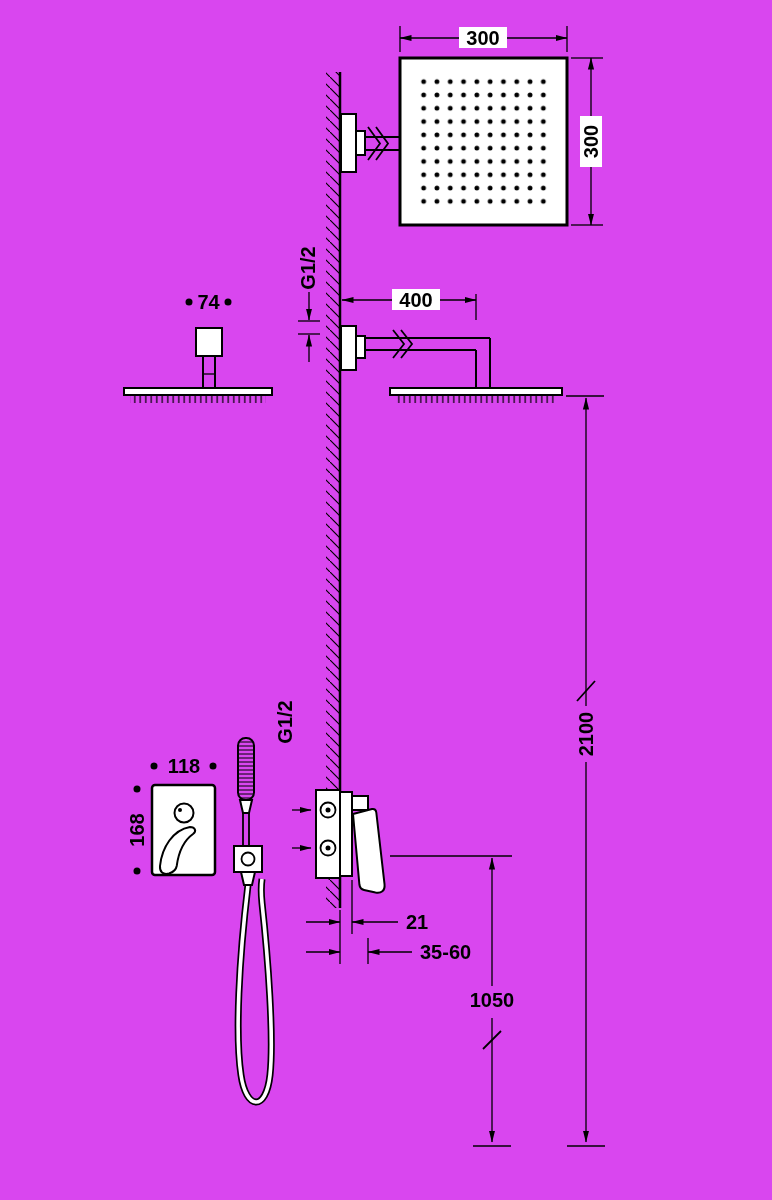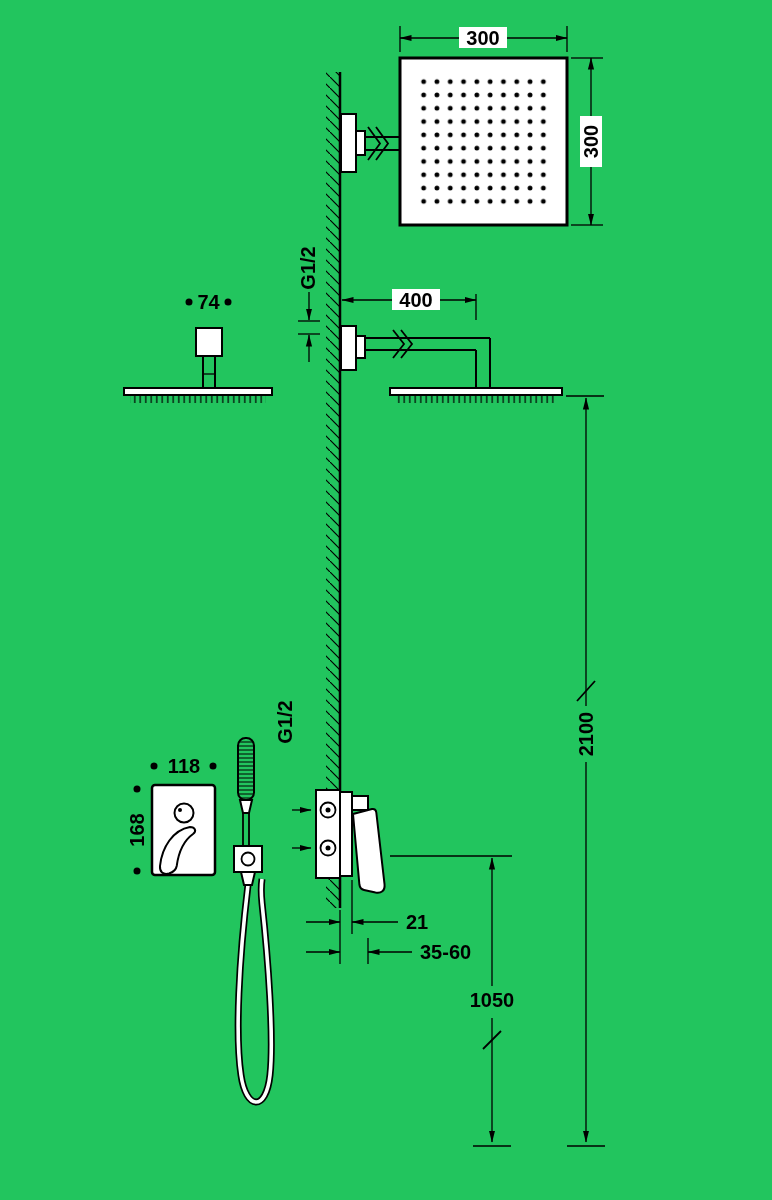--- a/index.html
+++ b/index.html
@@ -1,16 +1,16 @@
 <!DOCTYPE html>
 <html><head>
 <meta charset="utf-8">
 <style>
   html,body{margin:0;padding:0;background:#ffffff;}
-  .stage{width:772px;height:1200px;background:#22c55e;position:relative;}
+  .stage{width:772px;height:1200px;background:#d946ef;position:relative;}
   svg{display:block;}
   svg text{
     font-family:"Liberation Sans", sans-serif;
     font-weight:bold;
     font-size:20px;
     fill:#000;
   }
   .thin{stroke:#000;stroke-width:1.3;fill:none;}
   .med{stroke:#000;stroke-width:2;fill:none;}
   .med18{stroke:#000;stroke-width:1.8;fill:none;}

